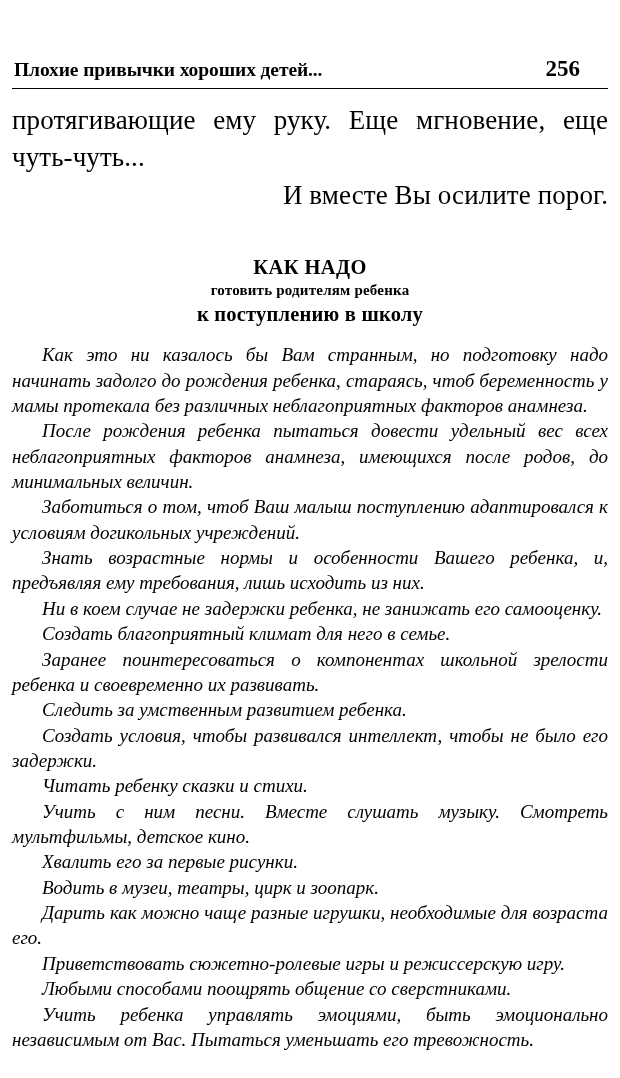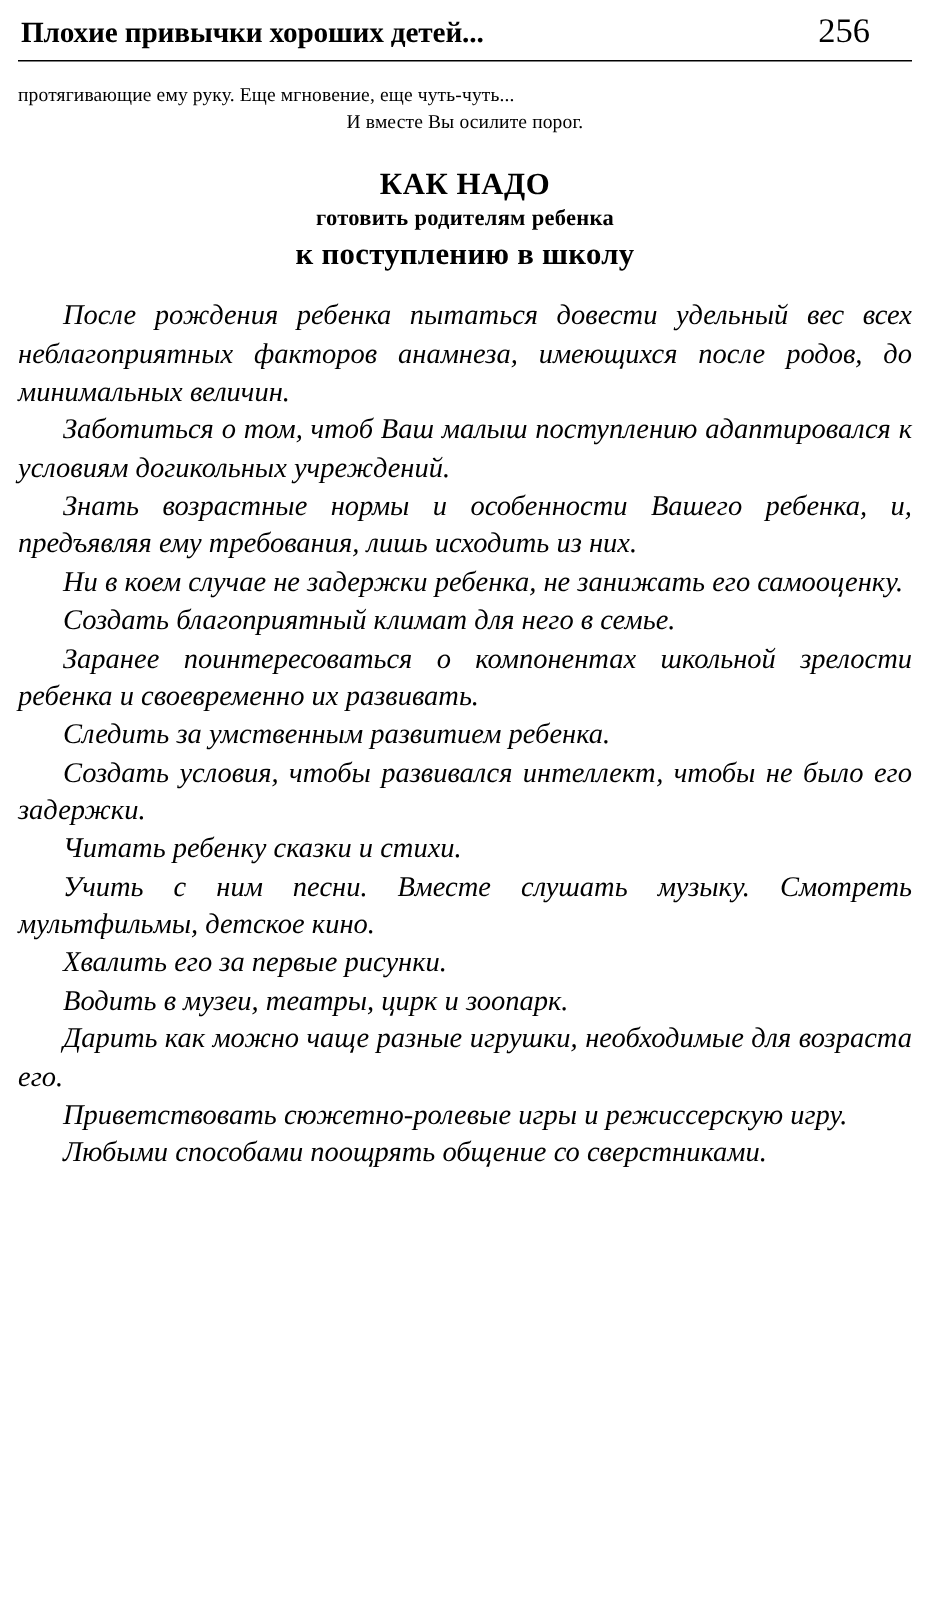--- a/index.html
+++ b/index.html
@@ -28,41 +28,42 @@
     padding: 0 2px 0 2px;
   }
   .header-title {
     font-size: 19.5px;
     font-weight: bold;
     letter-spacing: -0.1px;
     white-space: nowrap;
   }
   .header-pageno {
     font-size: 23px;
-    font-weight: normal;
+    font-weight: bold;
     padding-right: 26px;
+    margin-top: 48px;
   }
   .rule {
     margin: 6px 0 0 0;
     border: none;
     border-top: 1.6px solid #000;
   }
   .intro {
     margin-top: 13px;
-    font-size: 13px;
+    font-size: 27px;
     line-height: 1.38;
     text-align: justify;
     letter-spacing: 0.1px;
   }
   .intro .line2 {
     display: block;
-    text-align: center;
+    text-align: right;
   }
   .heading-block {
-    margin-top: 20px;
+    margin-top: 40px;
     text-align: center;
     font-weight: bold;
     line-height: 1.33;
   }
   .heading-l1 { font-size: 20.5px; letter-spacing: 0.4px; }
   .heading-l2 { font-size: 15px; letter-spacing: 0.2px; }
   .heading-l3 { font-size: 20.5px; letter-spacing: 0.2px; }
 
   .body-text {
     margin-top: 14px;
@@ -95,30 +96,32 @@
     <span class="line2">И вместе Вы осилите порог.</span>
   </div>
 
   <div class="heading-block">
     <div class="heading-l1">КАК НАДО</div>
     <div class="heading-l2">готовить родителям  ребенка</div>
     <div class="heading-l3">к поступлению в школу</div>
   </div>
 
   <div class="body-text">
+    <p>Как это ни казалось бы Вам странным, но подготовку надо начинать задолго до рождения ребенка, стараясь, чтоб беременность у мамы протекала без различных неблагоприятных факторов анамнеза.</p>
     <p>После рождения ребенка пытаться довести удельный вес всех неблагоприятных факторов анамнеза, имеющихся после родов, до  минимальных  величин.</p>
     <p>Заботиться о том, чтоб Ваш малыш поступлению адаптировался к условиям  догикольных  учреждений.</p>
     <p>Знать возрастные нормы и особенности Вашего ребенка, и, предъявляя ему требования, лишь исходить из них.</p>
     <p>Ни в коем случае не задержки ребенка, не занижать его самооценку.</p>
     <p>Создать благоприятный климат для него в семье.</p>
     <p>Заранее поинтересоваться о компонентах школьной зрелости ребенка и своевременно их развивать.</p>
     <p>Следить  за умственным  развитием  ребенка.</p>
     <p>Создать условия, чтобы развивался интеллект, чтобы не было его задержки.</p>
     <p>Читать ребенку сказки  и стихи.</p>
     <p>Учить с ним песни. Вместе слушать музыку. Смотреть мультфильмы,  детское  кино.</p>
     <p>Хвалить  его за первые рисунки.</p>
     <p>Водить в музеи, театры, цирк и зоопарк.</p>
     <p>Дарить как можно чаще разные игрушки, необходимые для возраста его.</p>
     <p>Приветствовать  сюжетно-ролевые  игры  и  режиссерскую игру.</p>
     <p>Любыми способами поощрять общение со сверстниками.</p>
+    <p>Учить ребенка управлять эмоциями, быть эмоционально независимым от Вас. Пытаться уменьшать его тревожность.</p>
   </div>
 
 </div>
 
 </body></html>

